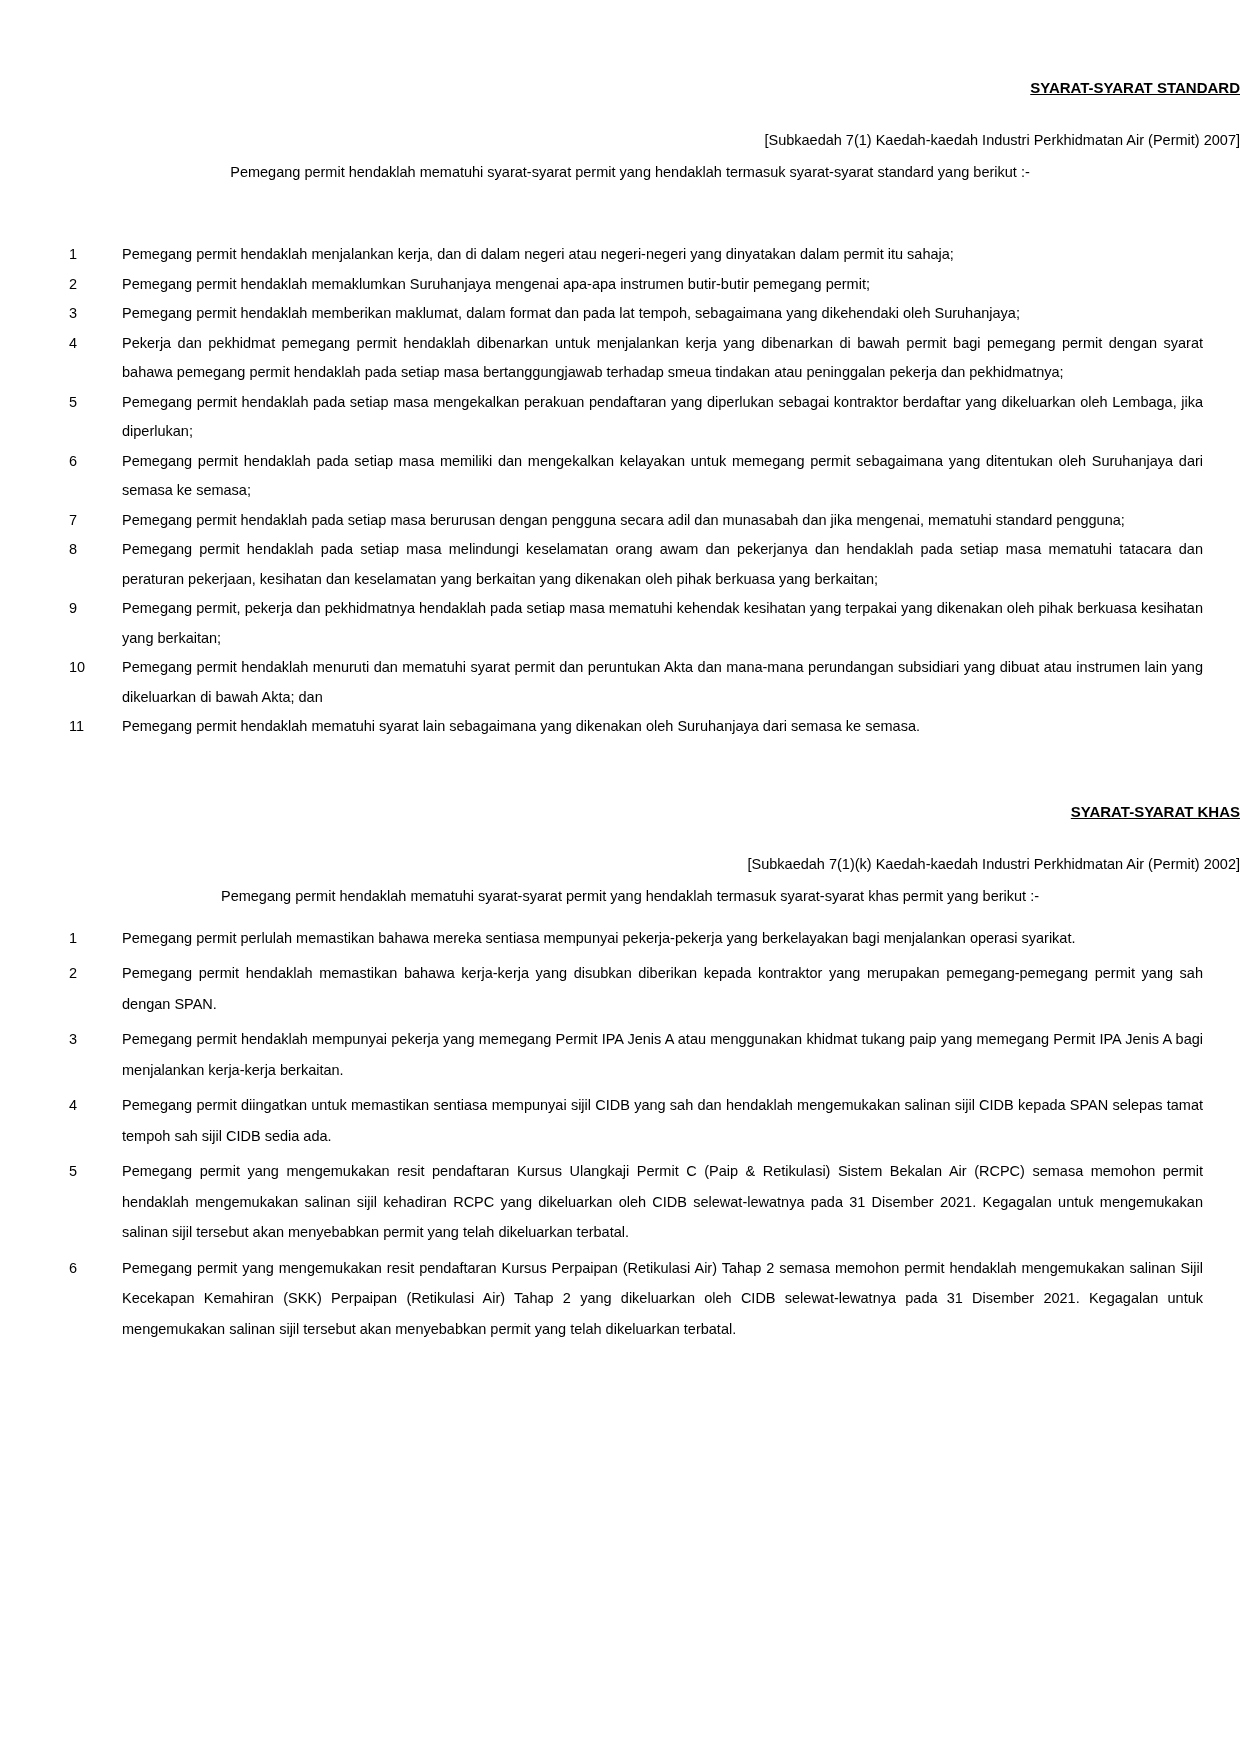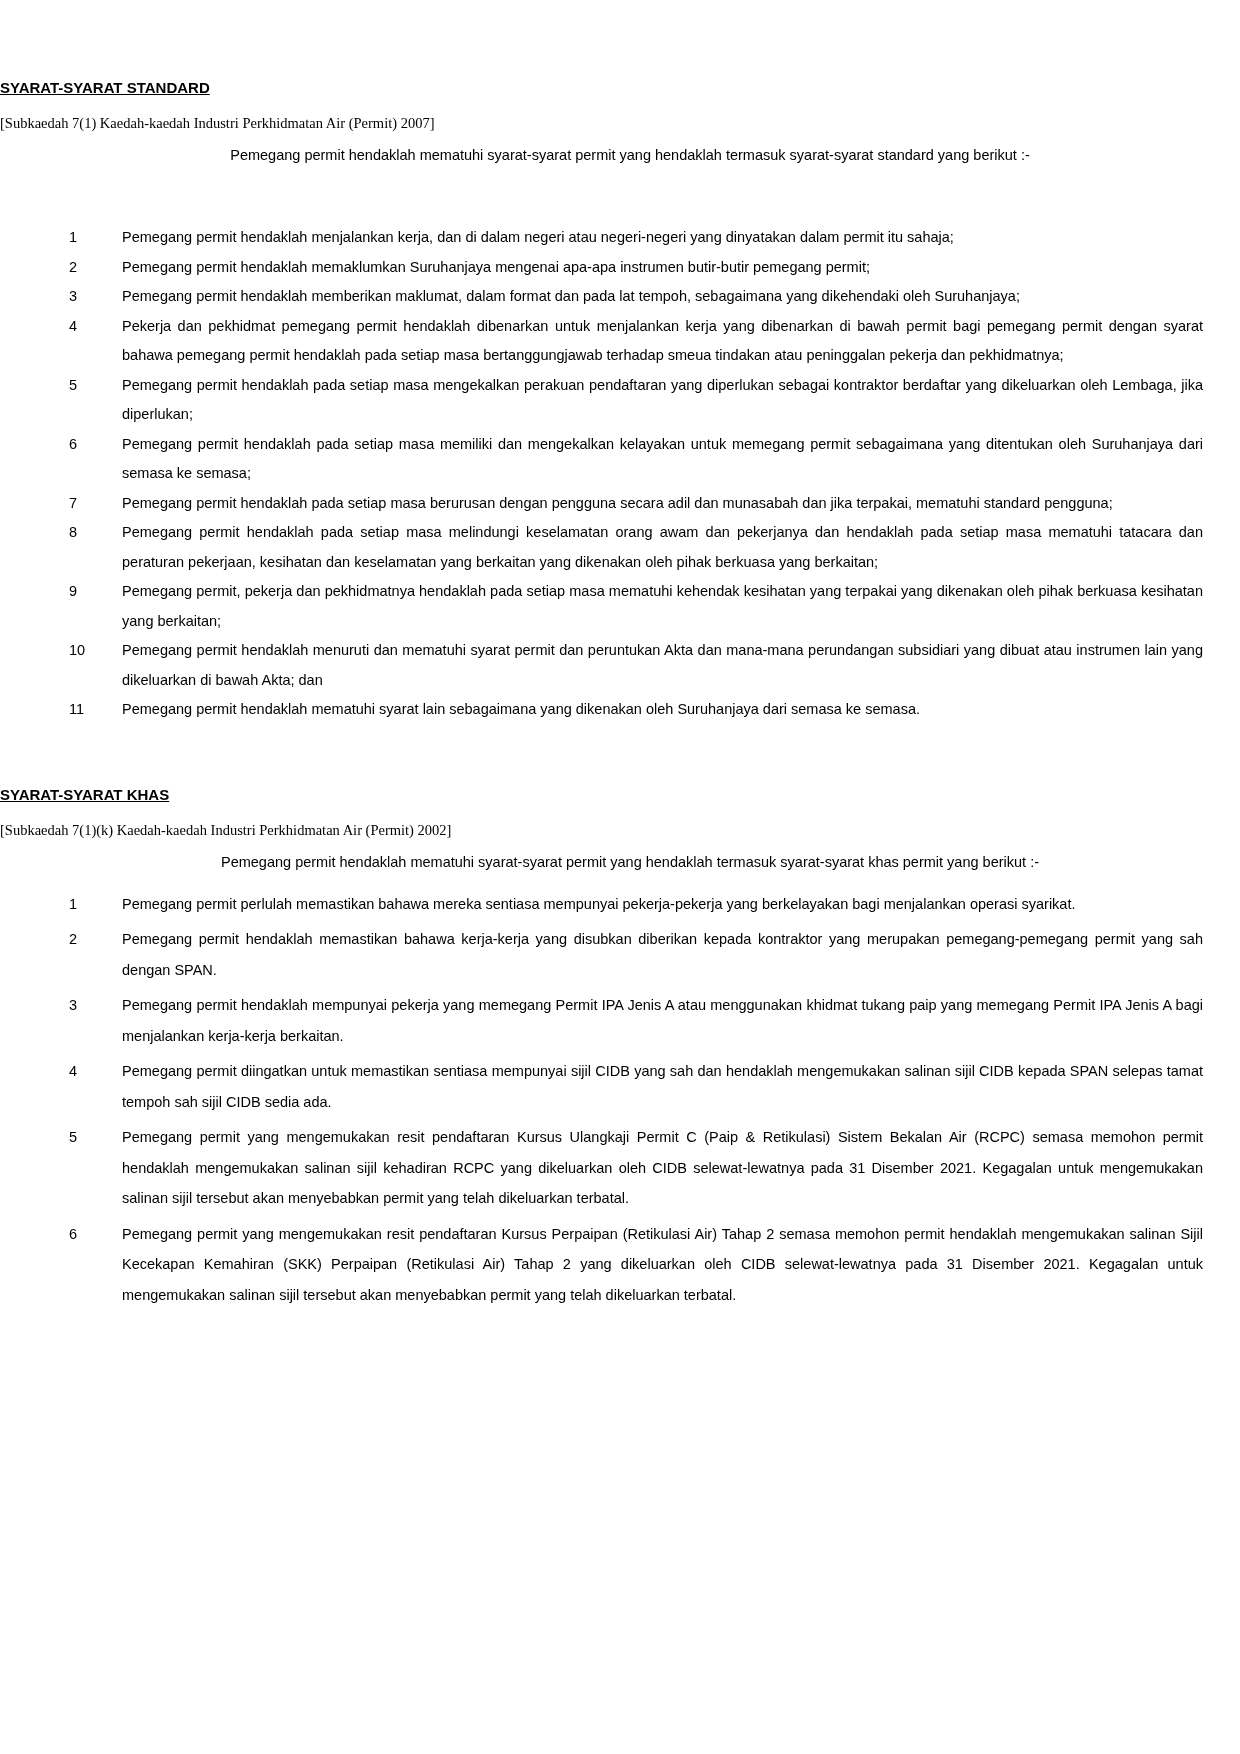--- a/index.html
+++ b/index.html
@@ -10,31 +10,30 @@
     height: 1754px;
     margin: 0 auto;
     background: #ffffff;
     color: #000000;
     font-family: "Liberation Sans", sans-serif;
     font-size: 14.5px;
     padding-top: 78px;
     overflow: hidden;
   }
   .sec-title {
-    text-align: left;
+    text-align: right;
     font-size: 15px;
     font-weight: bold;
     text-decoration: underline;
     line-height: 20px;
   }
   .sec-sub {
-    text-align: left;
+    text-align: right;
     line-height: 20px;
-    margin-top: 15px;
-    font-family: Liberation Serif, serif;
+    margin-top: 32px;
   }
   .sec-intro {
     text-align: center;
     line-height: 20px;
     margin-top: 12px;
     padding-left: 20px;
   }
   .list {
     margin-left: 69px;
     width: 1134px;
@@ -84,21 +83,21 @@
         <div class="item">
           <span class="num">5</span>
           <p class="txt"><span>Pemegang permit hendaklah pada setiap masa mengekalkan perakuan pendaftaran yang diperlukan sebagai kontraktor berdaftar yang dikeluarkan oleh Lembaga, jika diperlukan;</span></p>
         </div>
         <div class="item">
           <span class="num">6</span>
           <p class="txt"><span>Pemegang permit hendaklah pada setiap masa memiliki dan mengekalkan kelayakan untuk memegang permit sebagaimana yang ditentukan oleh Suruhanjaya dari semasa ke semasa;</span></p>
         </div>
         <div class="item">
           <span class="num">7</span>
-          <p class="txt"><span>Pemegang permit hendaklah pada setiap masa berurusan dengan pengguna secara adil dan munasabah dan jika terpakai, mematuhi standard pengguna;</span></p>
+          <p class="txt"><span>Pemegang permit hendaklah pada setiap masa berurusan dengan pengguna secara adil dan munasabah dan jika mengenai, mematuhi standard pengguna;</span></p>
         </div>
         <div class="item">
           <span class="num">8</span>
           <p class="txt"><span>Pemegang permit hendaklah pada setiap masa melindungi keselamatan orang awam dan pekerjanya dan hendaklah pada setiap masa mematuhi tatacara dan peraturan pekerjaan, kesihatan dan keselamatan yang berkaitan yang dikenakan oleh pihak berkuasa yang berkaitan;</span></p>
         </div>
         <div class="item">
           <span class="num">9</span>
           <p class="txt"><span>Pemegang permit, pekerja dan pekhidmatnya hendaklah pada setiap masa mematuhi kehendak kesihatan yang terpakai yang dikenakan oleh pihak berkuasa kesihatan yang berkaitan;</span></p>
         </div>
         <div class="item">

